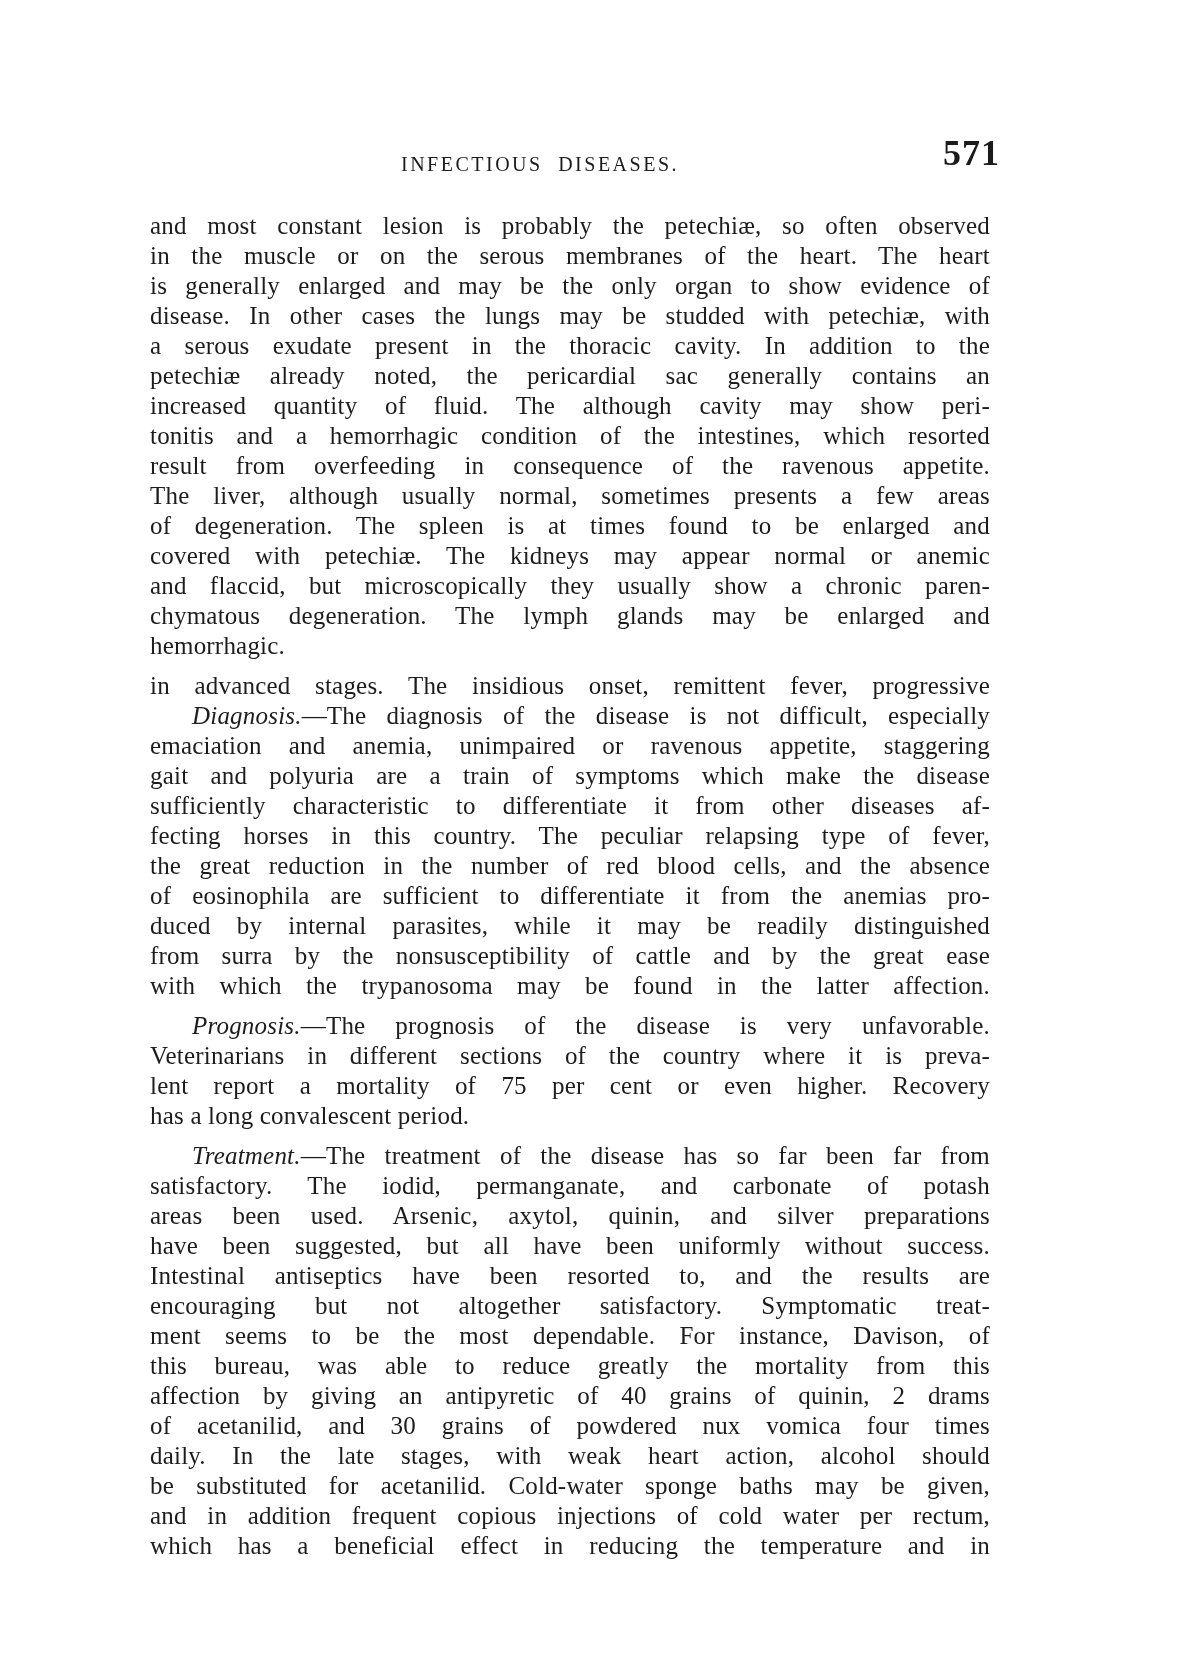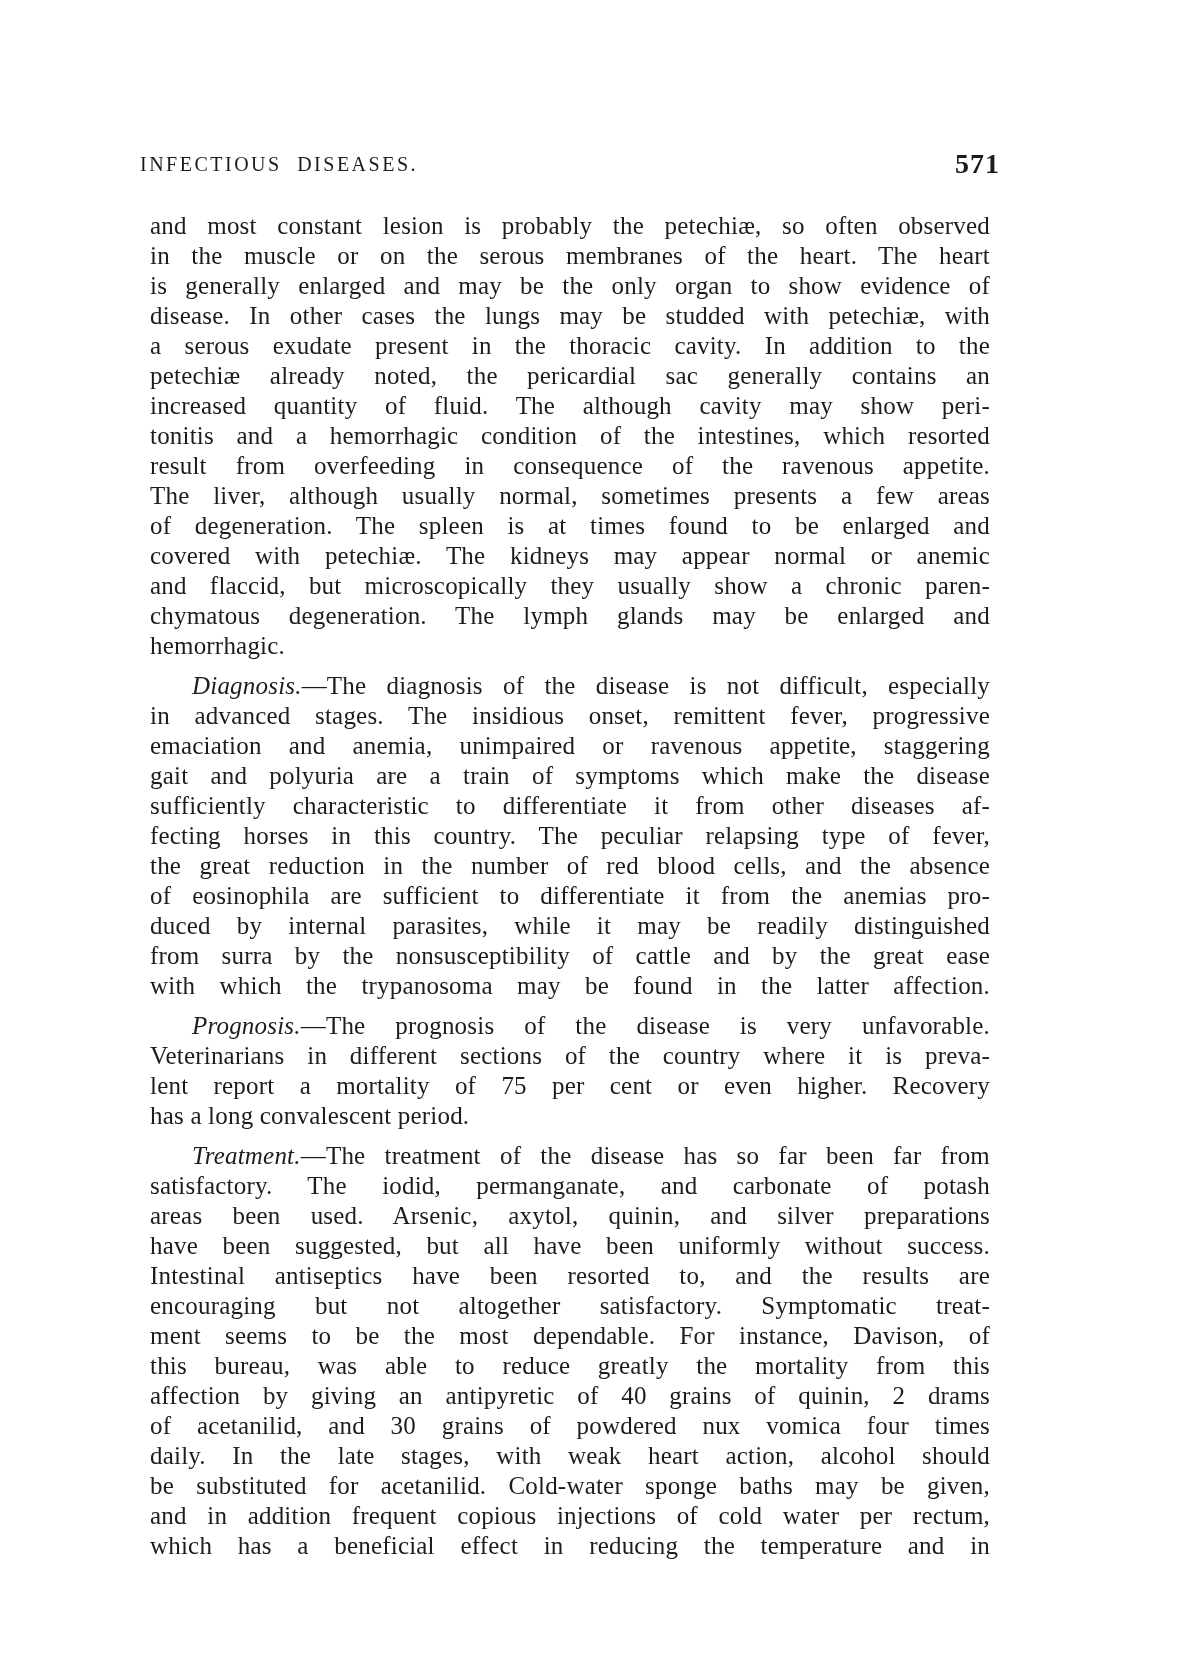--- a/index.html
+++ b/index.html
@@ -14,33 +14,34 @@
     background: #ffffff;
     color: #1e1e1e;
     font-family: "Liberation Serif", "DejaVu Serif", serif;
     overflow: hidden;
   }
   .running-head {
     position: absolute;
     top: 153px;
     left: 140px;
     width: 800px;
+    text-align: center;
     font-size: 20px;
     letter-spacing: 2.5px;
     word-spacing: 8px;
     color: #1b1b1b;
     white-space: nowrap;
   }
   .page-number {
     position: absolute;
-    top: 148px;
+    top: 132px;
     left: 940px;
     width: 60px;
     text-align: right;
-    font-size: 28px;
+    font-size: 36px;
     font-weight: bold;
     letter-spacing: 1px;
     color: #1b1b1b;
   }
   .text-block {
     position: absolute;
     top: 201px;
     left: 140px;
     width: 860px;
     font-size: 25px;
@@ -83,22 +84,22 @@
         <div class="line">tonitis and a hemorrhagic condition of the intestines, which resorted</div>
         <div class="line">result from overfeeding in consequence of the ravenous appetite.</div>
         <div class="line">The liver, although usually normal, sometimes presents a few areas</div>
         <div class="line">of degeneration. The spleen is at times found to be enlarged and</div>
         <div class="line">covered with petechiæ. The kidneys may appear normal or anemic</div>
         <div class="line">and flaccid, but microscopically they usually show a chronic paren-</div>
         <div class="line">chymatous degeneration. The lymph glands may be enlarged and</div>
         <div class="line line-last">hemorrhagic.</div>
       </div>
       <div class="paragraph">
+        <div class="line">in advanced stages. The insidious onset, remittent fever, progressive</div>
         <div class="line line-indent"><i>Diagnosis.</i>—The diagnosis of the disease is not difficult, especially</div>
-        <div class="line">in advanced stages. The insidious onset, remittent fever, progressive</div>
         <div class="line">emaciation and anemia, unimpaired or ravenous appetite, staggering</div>
         <div class="line">gait and polyuria are a train of symptoms which make the disease</div>
         <div class="line">sufficiently characteristic to differentiate it from other diseases af-</div>
         <div class="line">fecting horses in this country. The peculiar relapsing type of fever,</div>
         <div class="line">the great reduction in the number of red blood cells, and the absence</div>
         <div class="line">of eosinophila are sufficient to differentiate it from the anemias pro-</div>
         <div class="line">duced by internal parasites, while it may be readily distinguished</div>
         <div class="line">from surra by the nonsusceptibility of cattle and by the great ease</div>
         <div class="line">with which the trypanosoma may be found in the latter affection.</div>
       </div>

